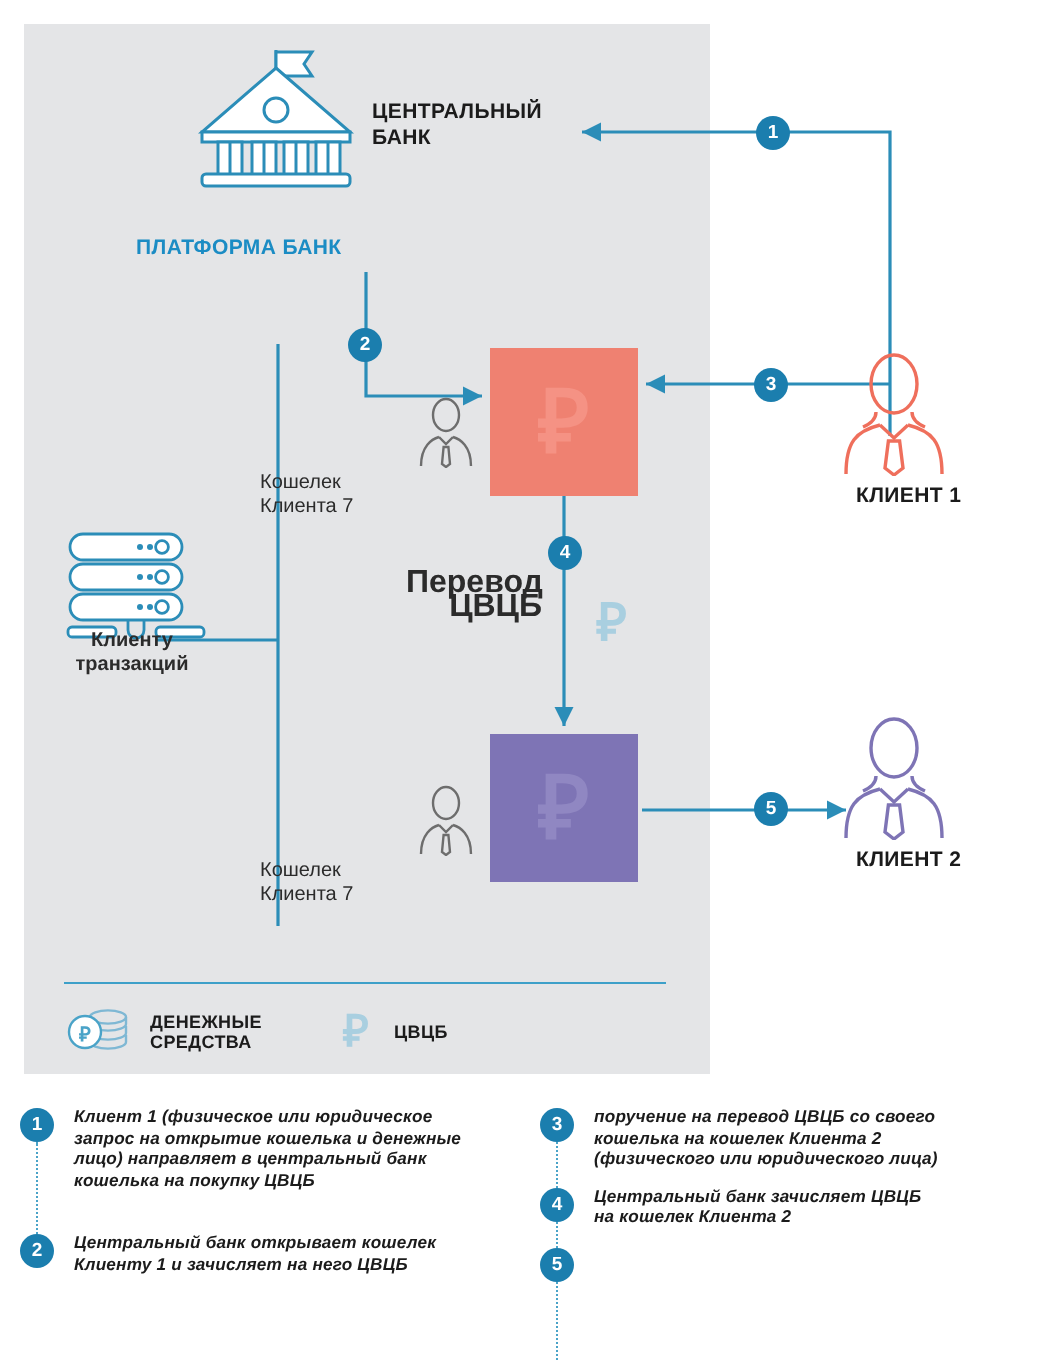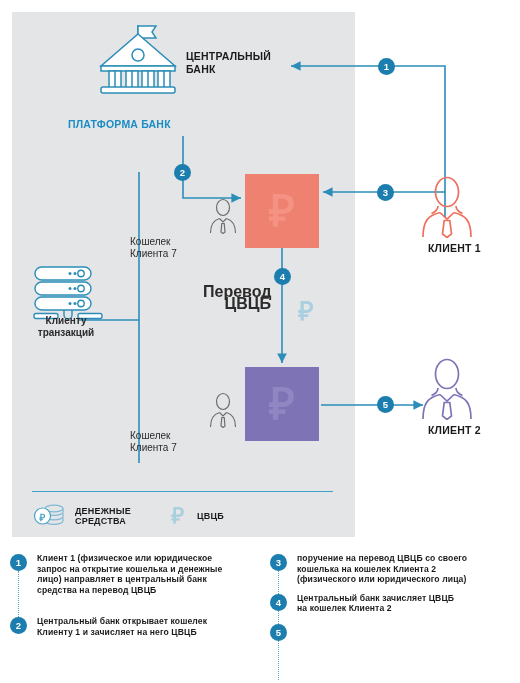--- a/index.html
+++ b/index.html
@@ -97,21 +97,21 @@
   #steps-col-right { left: 270px; }
   .step { position: relative; display: flex; }
   .step-badge {
     flex: 0 0 17px; width: 17px; height: 17px; border-radius: 50%;
     background: #1b7eae; color: #fff; font-size: 9.5px; font-weight: bold;
     display: flex; align-items: center; justify-content: center;
     margin-top: 1px; z-index: 3;
   }
   .step-text {
     margin-left: 10px; font-size: 8.6px; font-weight: bold;
-    color: #1b1b1b; line-height: 10.6px; letter-spacing: .1px;
+    color: #1b1b1b; line-height: 10.6px; letter-spacing: .1px; font-style: italic;
   }
   .dotline {
     position: absolute; width: 1px; border-left: 1px dotted #4aa3c8;
     left: 8px; z-index: 1;
   }
 </style>
 </head>
 <body>
 
 <div id="stage">
@@ -314,21 +314,21 @@
 
     <div class="steps-col" id="steps-col-left">
       <div class="dotline" style="top:18px;height:58px;"></div>
 
       <div class="step" style="margin-bottom:21px;">
         <div class="step-badge">1</div>
         <div class="step-text">
           <div>Клиент 1 (физическое или юридическое</div>
           <div>запрос на открытие кошелька и денежные</div>
           <div>лицо) направляет в центральный банк</div>
-          <div>средства на перевод ЦВЦБ</div>
+          <div>кошелька на покупку ЦВЦБ</div>
         </div>
       </div>
 
       <div class="step">
         <div class="step-badge">2</div>
         <div class="step-text">
           <div>Центральный банк открывает кошелек</div>
           <div>Клиенту 1 и зачисляет на него ЦВЦБ</div>
         </div>
       </div>

